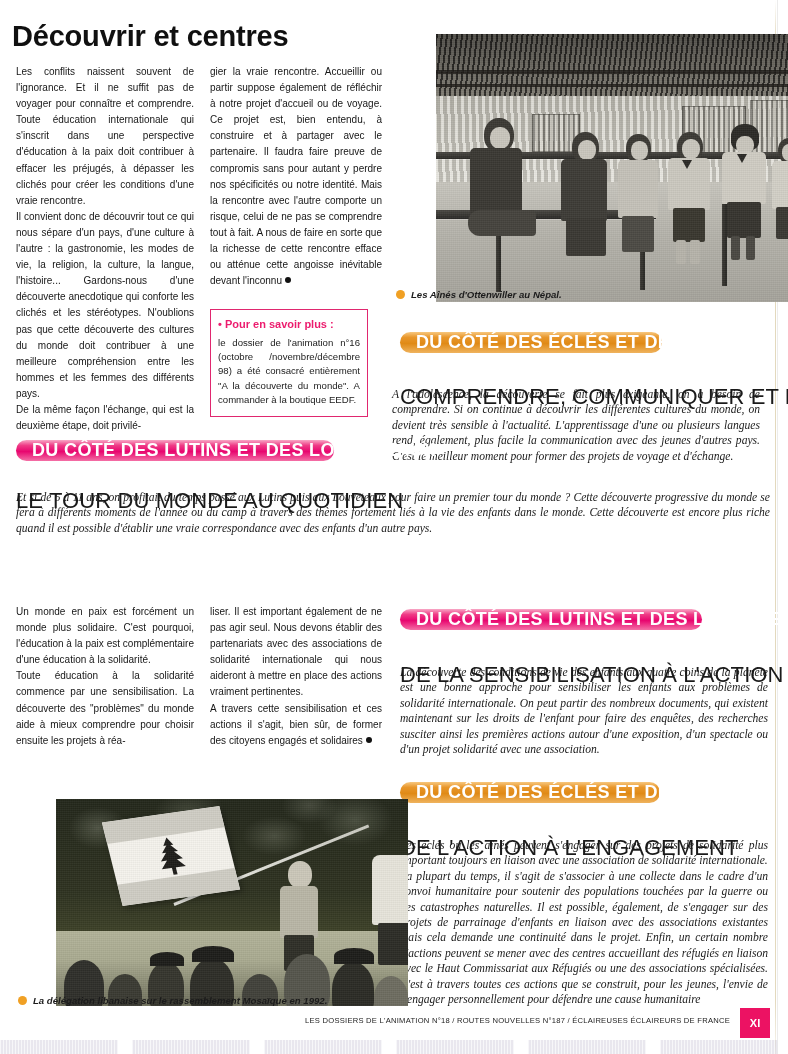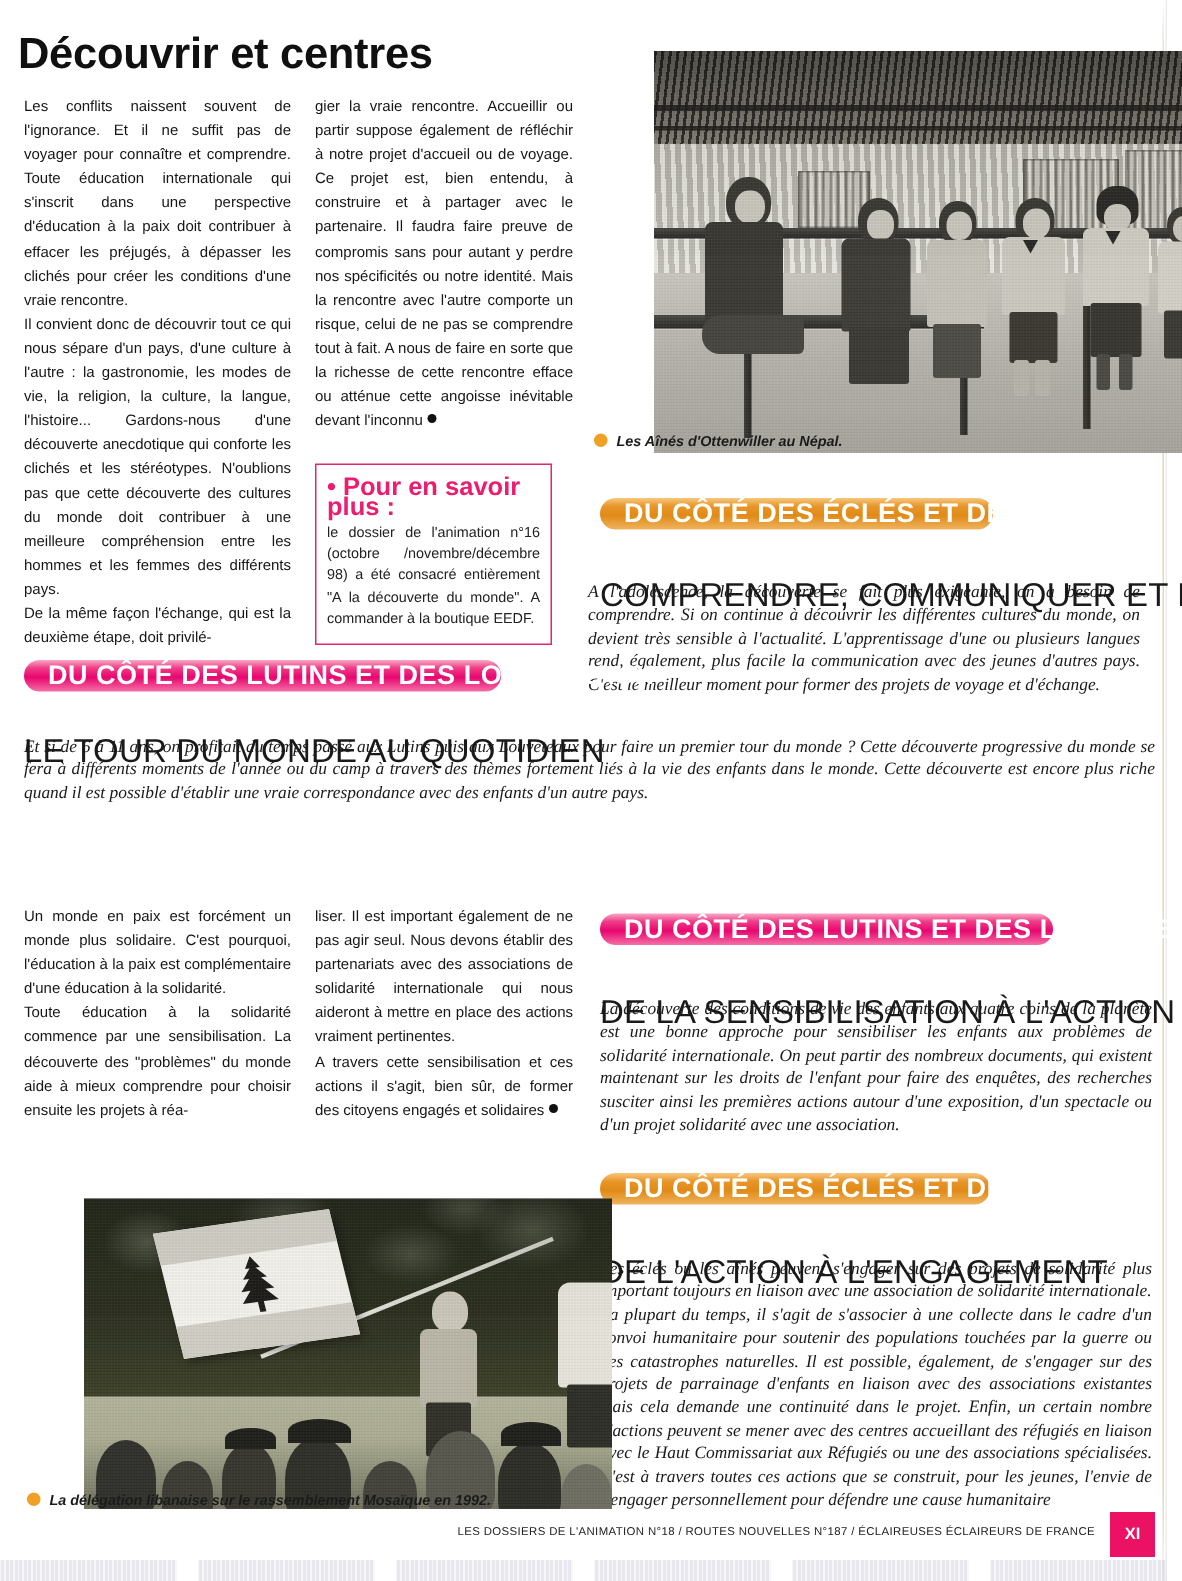--- a/index.html
+++ b/index.html
@@ -122,21 +122,21 @@
   .infobox {
     position: absolute;
     left: 200px;
     top: 309px;
     width: 158px;
     padding: 8px 7px 9px 7px;
     border: 1px solid #e0276f;
     box-sizing: border-box;
   }
   .infobox .ib-title {
-    font-size: 17px;
+    font-size: 11px;
     font-weight: bold;
     color: #ec1c6e;
     margin: 0 0 5px 0;
     line-height: 13px;
   }
   .infobox .ib-body {
     font-size: 9.6px;
     line-height: 14.2px;
     color: #222;
     text-align: justify;

